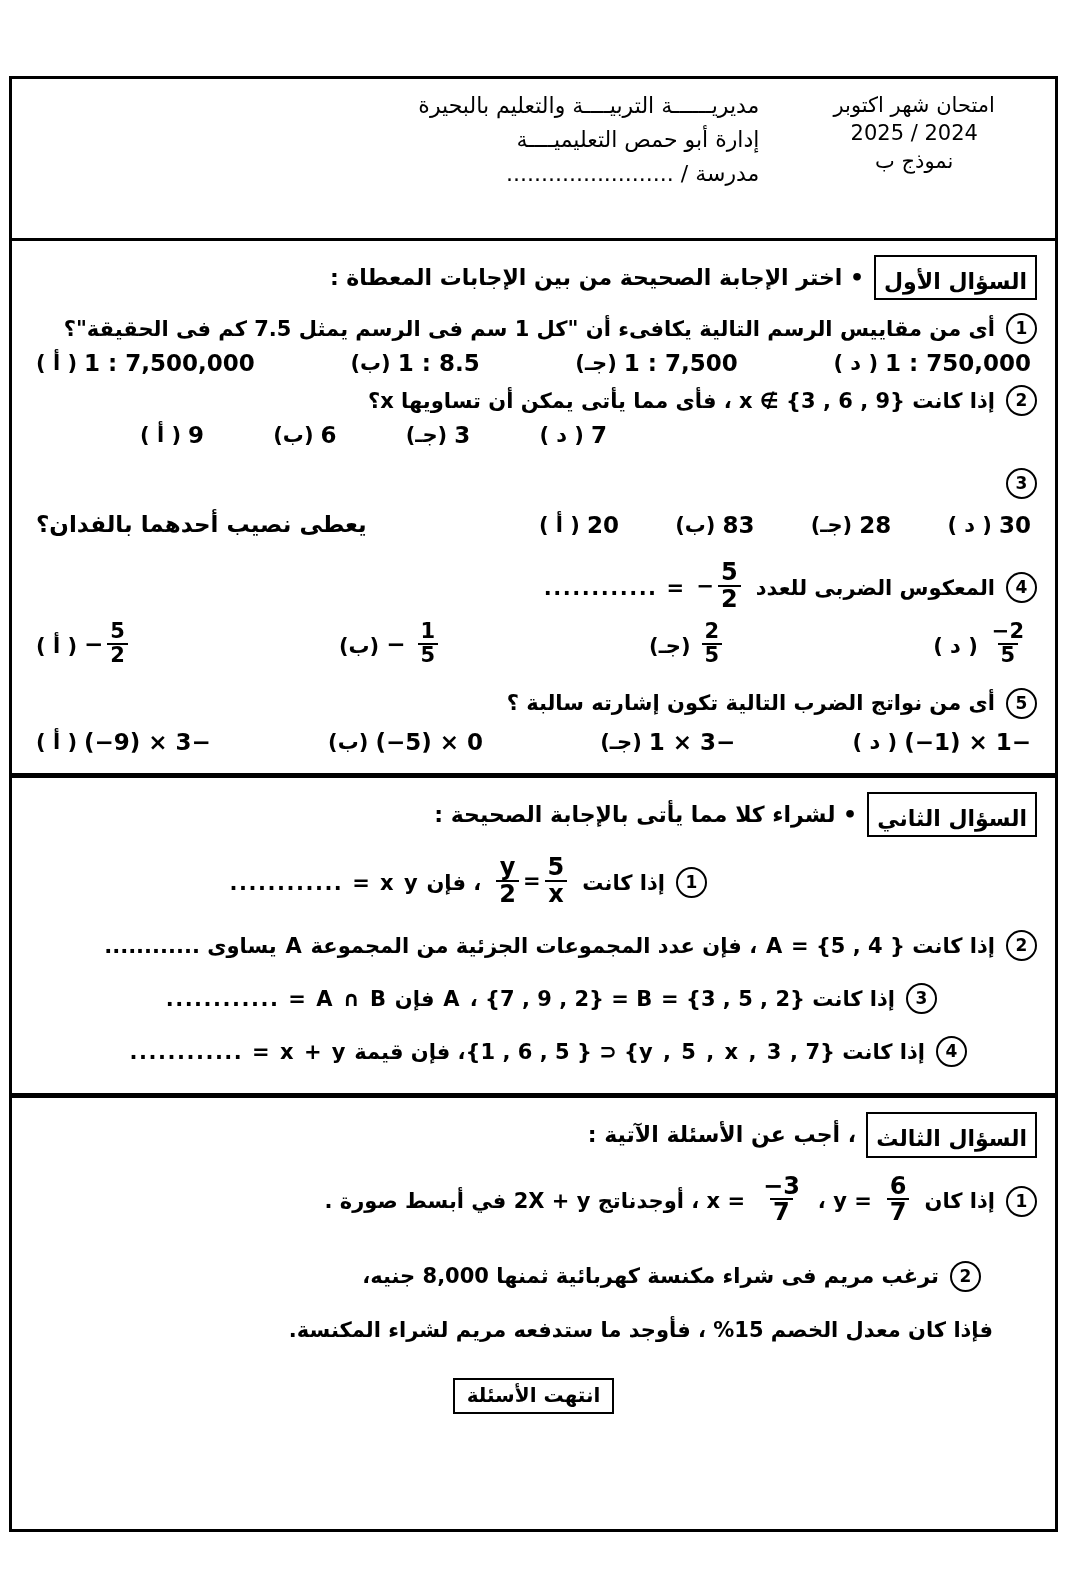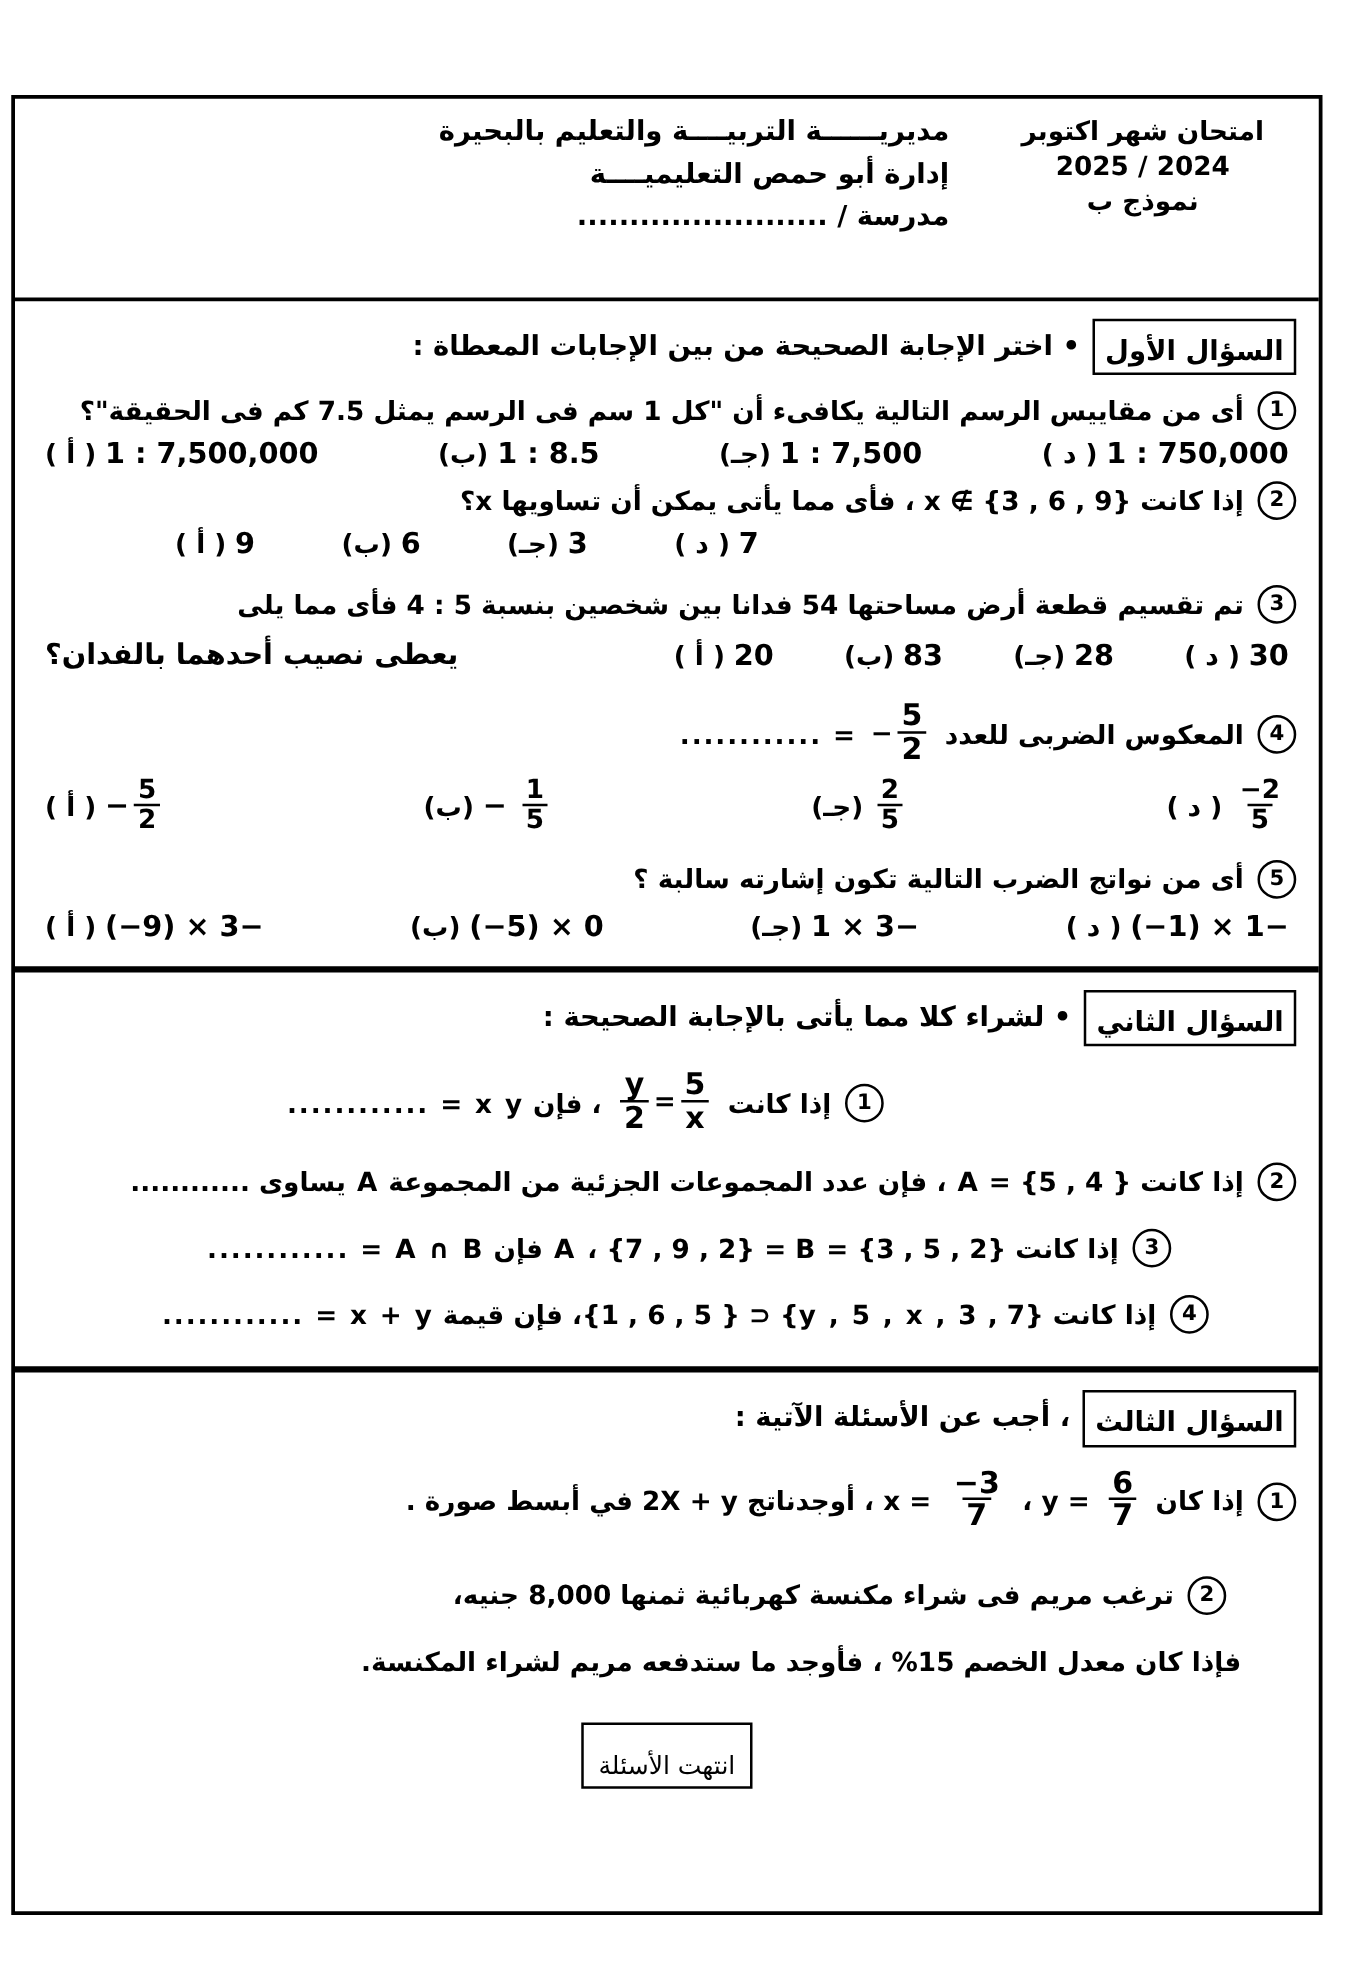--- a/index.html
+++ b/index.html
@@ -29,21 +29,21 @@
   .hdr-col{
     box-sizing:border-box;
     padding:14px 14px 0 14px;
     display:flex;flex-direction:column;
     gap:9px;
   }
   .hdr-col.right{width:42%;align-items:flex-start;text-align:right;}
   .hdr-col.mid{width:27%;align-items:center;text-align:center;gap:4px;}
   .hdr-col.left{width:31%;align-items:flex-start;text-align:right;gap:10px;}
   .hdr-line{
-    font-size:22px;font-weight:bold;
+    font-size:22px;font-weight:normal;
     white-space:nowrap;letter-spacing:0px;
   }
   .hdr-col.mid .hdr-line{font-size:21px;}
   .hdr-col.left .hdr-line{font-size:21px;}
   .hdr-line.ltr{direction:ltr;unicode-bidi:bidi-override;}
   .dots{letter-spacing:1px;}
 
   
   .body{
     position:absolute;left:0;top:162px;width:100%;
@@ -120,22 +120,22 @@
   .opts.frac-row{align-items:flex-start;padding-top:10px;}
 
   .fill{letter-spacing:1.5px;}
 
   .footer-box{
     display:flex;justify-content:center;
     padding-top:34px;
   }
   .end-box{
     border:2.5px solid #000;
-    padding:20px 12px 5px 12px;
-    font-size:20px;font-weight:normal;
+    padding:3px 12px 5px 12px;
+    font-size:20px;font-weight:bold;
   }
 </style>
 </head>
 <body>
 
 <div class="page">
 
   <div class="hdr">
     <div class="hdr-col mid">
       <div class="hdr-line">امتحان شهر اكتوبر</div>
@@ -197,21 +197,20 @@
         <span class="lbl">(ب)</span>
       </div>
       <div class="opt">
         <span class="val">9</span>
         <span class="lbl">( أ )</span>
       </div>
     </div>
 
     <div class="qrow" style="padding-top:20px;">
       <span class="qnum">3</span>
-      <span class="qtext">تم تقسيم قطعة أرض مساحتها 54 فدانا بين شخصين بنسبة 5 : 4  فأى مما يلى</span>
     </div>
     <div class="opts" style="padding-top:10px;">
       <div class="opt">
         <span class="val">30</span>
         <span class="lbl">( د )</span>
       </div>
       <div class="opt">
         <span class="val">28</span>
         <span class="lbl">(جـ)</span>
       </div>

